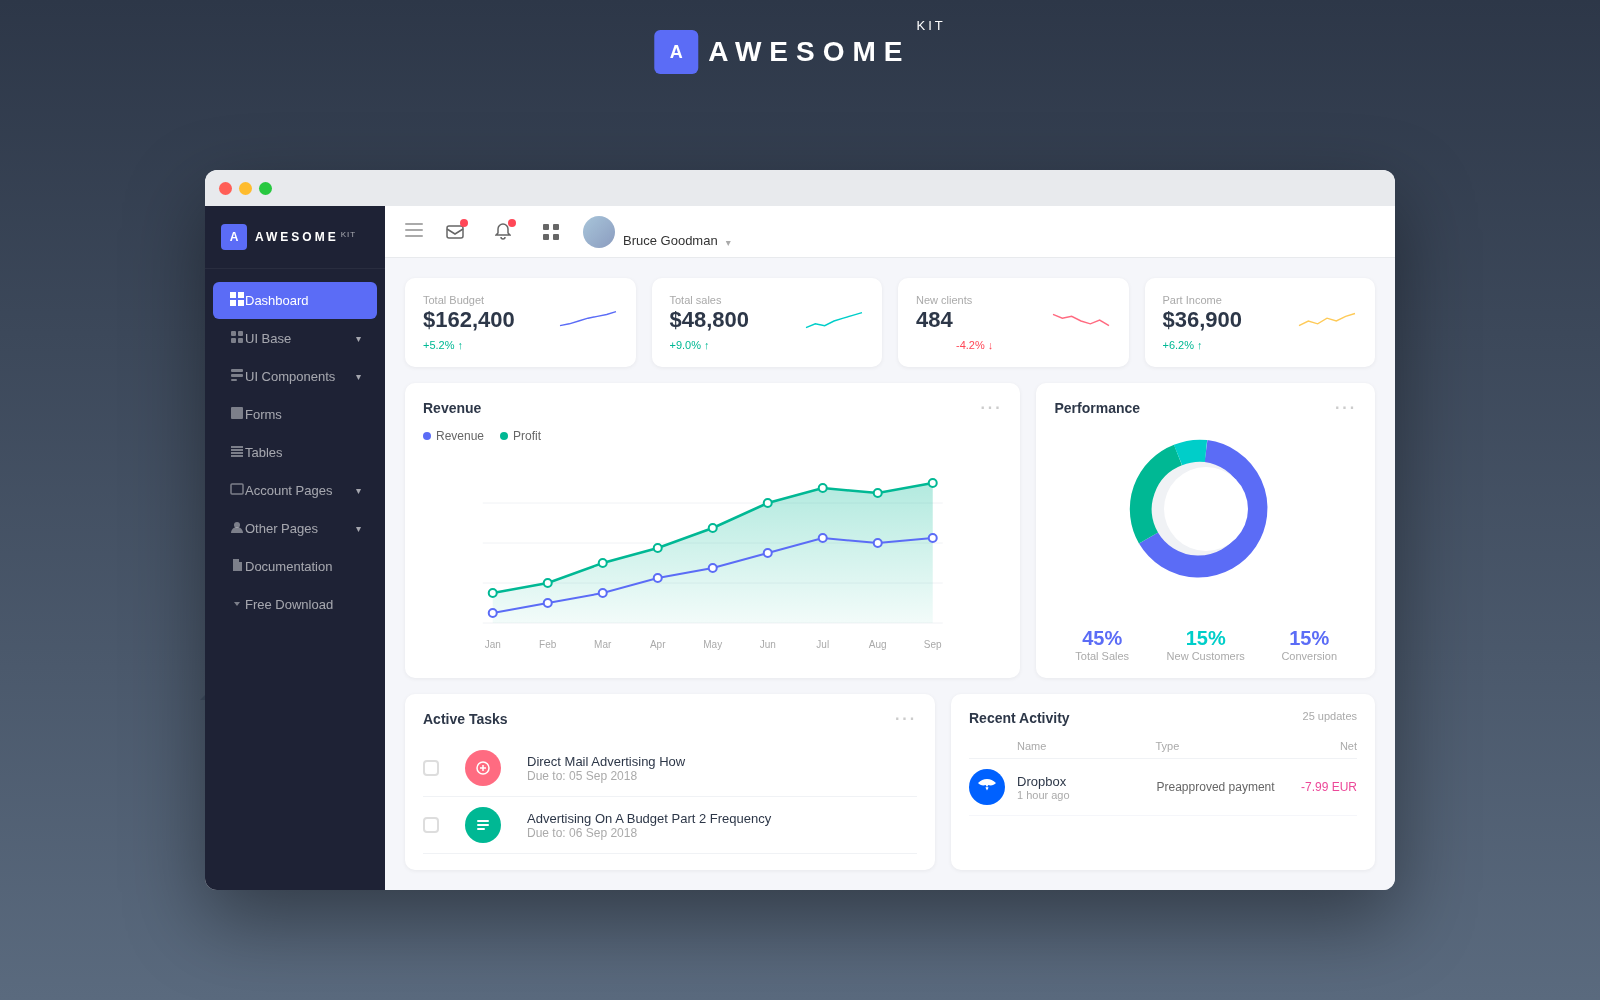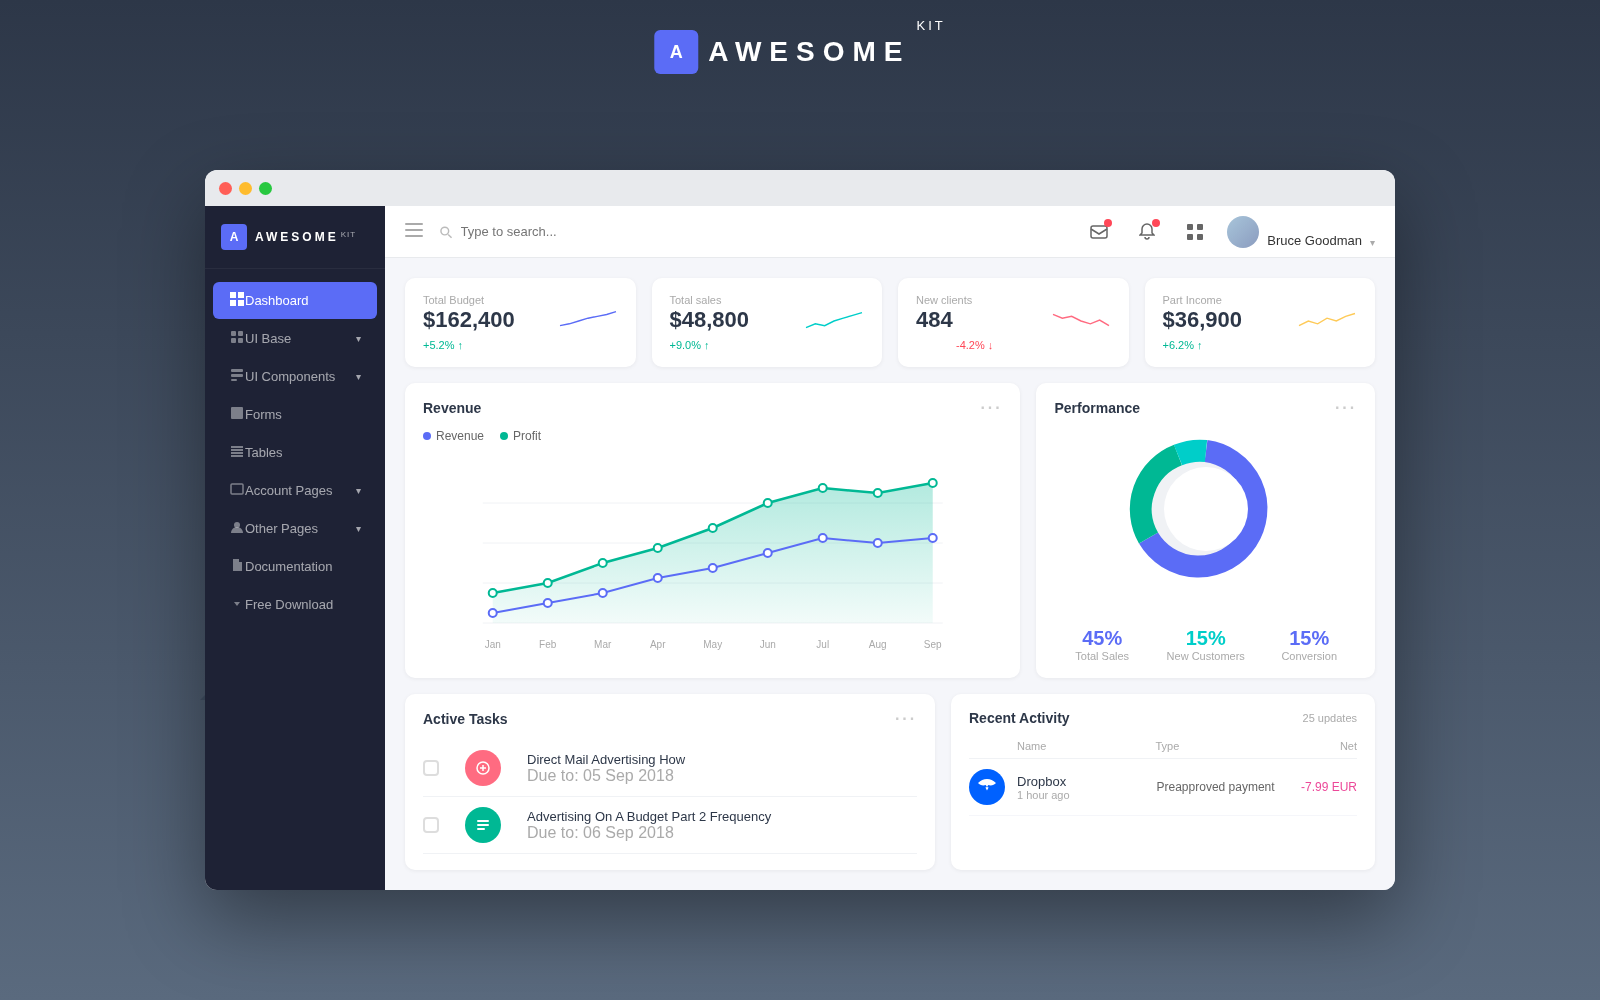--- a/index.html
+++ b/index.html
@@ -299,21 +299,21 @@
       border-radius: 4px;
       flex-shrink: 0;
     }
     .task-icon {
       width: 36px; height: 36px; border-radius: 50%;
       display: flex; align-items: center; justify-content: center;
       font-size: 16px; flex-shrink: 0;
     }
     .task-info { flex: 1; }
     .task-name { font-size: 13px; font-weight: 500; color: #2d3748; }
-    .task-due { font-size: 16px; color: #aaa; }
+    .task-due { font-size: 12px; color: #aaa; }
     .activity-header-row {
       display: flex;
       padding: 6px 0;
       border-bottom: 1px solid #f0f2f5;
       gap: 12px;
     }
     .activity-col { font-size: 11px; color: #aaa; }
     .activity-col.name-col { flex: 2; }
     .activity-col.type-col { flex: 2; }
     .activity-col.net-col { flex: 1; text-align: right; }
@@ -331,21 +331,20 @@
       font-size: 14px; font-weight: bold; color: white;
     }
     .activity-info { flex: 2; }
     .activity-name { font-size: 13px; font-weight: 500; color: #2d3748; }
     .activity-time { font-size: 11px; color: #aaa; }
     .activity-type { flex: 2; font-size: 12px; color: #666; text-align: right; }
     .activity-net { flex: 1; text-align: right; font-size: 12px; color: #ec4899; margin-left: 9px; }
 
     .activity-card-header {
       display: flex;
-      align-items: center;
       justify-content: space-between;
       margin-bottom: 8px;
     }
     .updates-badge { font-size: 11px; color: #aaa; }
 
     
     .donut-container {
       display: flex;
       justify-content: center;
       margin: 10px 0;
@@ -522,27 +521,20 @@
     <div class="content-area">
 
       <div class="top-header">
         <div class="menu-icon">
           <svg width="18" height="14" viewBox="0 0 18 14" fill="#aaa">
             <rect width="18" height="2" rx="1"></rect>
             <rect y="6" width="18" height="2" rx="1"></rect>
             <rect y="12" width="18" height="2" rx="1"></rect>
           </svg>
         </div>
-        <div class="search-bar">
-          <svg width="14" height="14" viewBox="0 0 14 14" fill="#bbb">
-            <circle cx="6" cy="6" r="4" fill="none" stroke="#bbb" stroke-width="1.5"></circle>
-            <line x1="9.5" y1="9.5" x2="13" y2="13" stroke="#bbb" stroke-width="1.5"></line>
-          </svg>
-          <input type="text" placeholder="Type to search..." style="">
-        </div>
         <div class="header-icons">
           <div class="icon-btn">
             <svg width="18" height="16" viewBox="0 0 18 16" fill="none" stroke="#666" stroke-width="1.5">
               <rect x="1" y="2" width="16" height="12" rx="2"></rect>
               <path d="M1 5l8 5 8-5"></path>
             </svg>
             <div class="badge"></div>
           </div>
           <div class="icon-btn">
             <svg width="16" height="18" viewBox="0 0 16 18" fill="none" stroke="#666" stroke-width="1.5">

